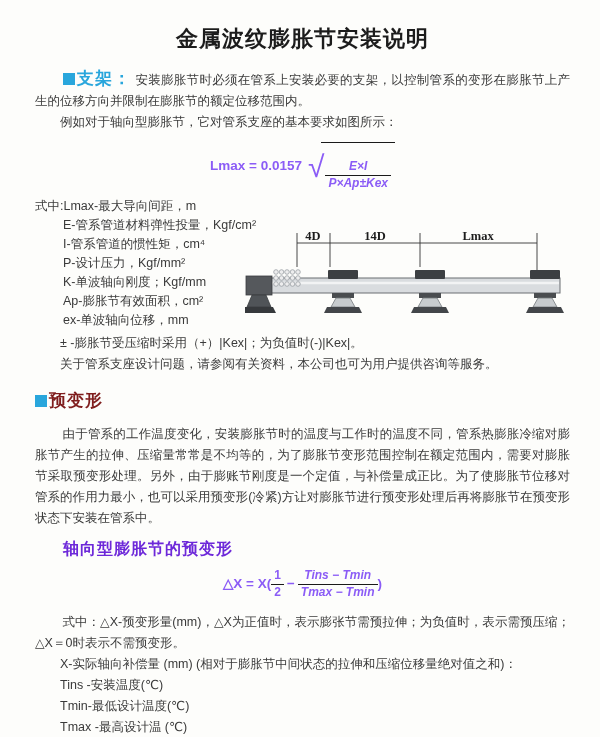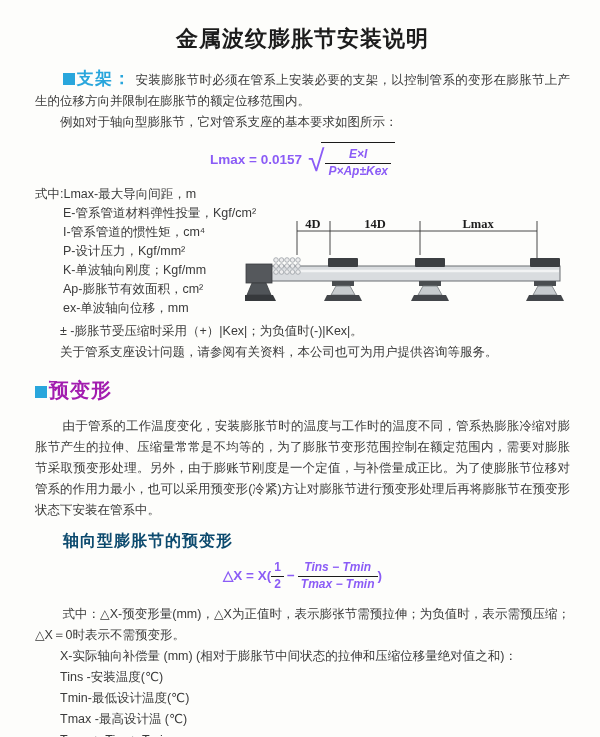--- a/index.html
+++ b/index.html
@@ -15,35 +15,35 @@
     letter-spacing:1px;margin:12px 0 14px 0;
   }
   .para{font-size:12.5px;line-height:21px;margin:0;text-align:justify;}
   .ind{text-indent:2.2em;margin-top:12px;}
   .ind2b{text-indent:2em;text-align:left;}
   .sec-head{font-size:17px;font-weight:bold;color:#29a6dc;letter-spacing:1px;}
   .sq{
     display:inline-block;width:12px;height:12px;background:#29a6dc;
     margin-right:2px;vertical-align:-1px;
   }
-  .sec2{font-size:20px;font-weight:bold;color:#a21caf;letter-spacing:1px;margin:14px 0 6px 0;}
-  .sub{font-size:16px;font-weight:bold;color:#0c4a6e;letter-spacing:1px;margin:10px 0 6px 28px;}
+  .sec2{font-size:17px;font-weight:bold;color:#7f1d1d;letter-spacing:1px;margin:14px 0 6px 0;}
+  .sub{font-size:16px;font-weight:bold;color:#6d28d9;letter-spacing:1px;margin:10px 0 6px 28px;}
   
   .formula{
     font-family:Liberation Sans, sans-serif;
     font-weight:bold;color:#8b5cf6;text-align:center;
   }
   .f1{margin:9px 0 6px 0;font-size:13.5px;}
   .f2{margin:8px 0 8px 0;font-size:13.5px;}
   .frac{display:inline-block;vertical-align:middle;text-align:center;font-size:12px;line-height:1.3;}
   .frac .num{display:block;border-bottom:1px solid #1a1a1a;padding:0 3px;}
   .frac .den{display:block;padding:0 3px;}
   .it{font-style:italic;}
   .radical{font-size:30px;font-weight:400;vertical-align:middle;line-height:.85;margin:0 -3px 0 6px;}
-  .underroot{display:inline-block;vertical-align:middle;border-top:1.6px solid #1a1a1a;padding:4px 4px 0 4px;}
+  .underroot{display:inline-block;vertical-align:middle;border-top:1.6px solid #1a1a1a;padding:16px 4px 0 4px;}
   .op{margin:0 3px;}
   
   .defs-wrap{position:relative;height:136px;margin-top:2px;}
   .def{font-size:12.5px;line-height:19px;text-align:left;}
   .di{margin-left:28px;}
   .diagram{position:absolute;left:210px;top:30px;width:356px;height:100px;}
   .diagram text{font-family:"Liberation Serif","DejaVu Serif",serif;font-weight:bold;font-size:12.5px;fill:#1d1d1d;}
 </style>
 </head>
 <body>

